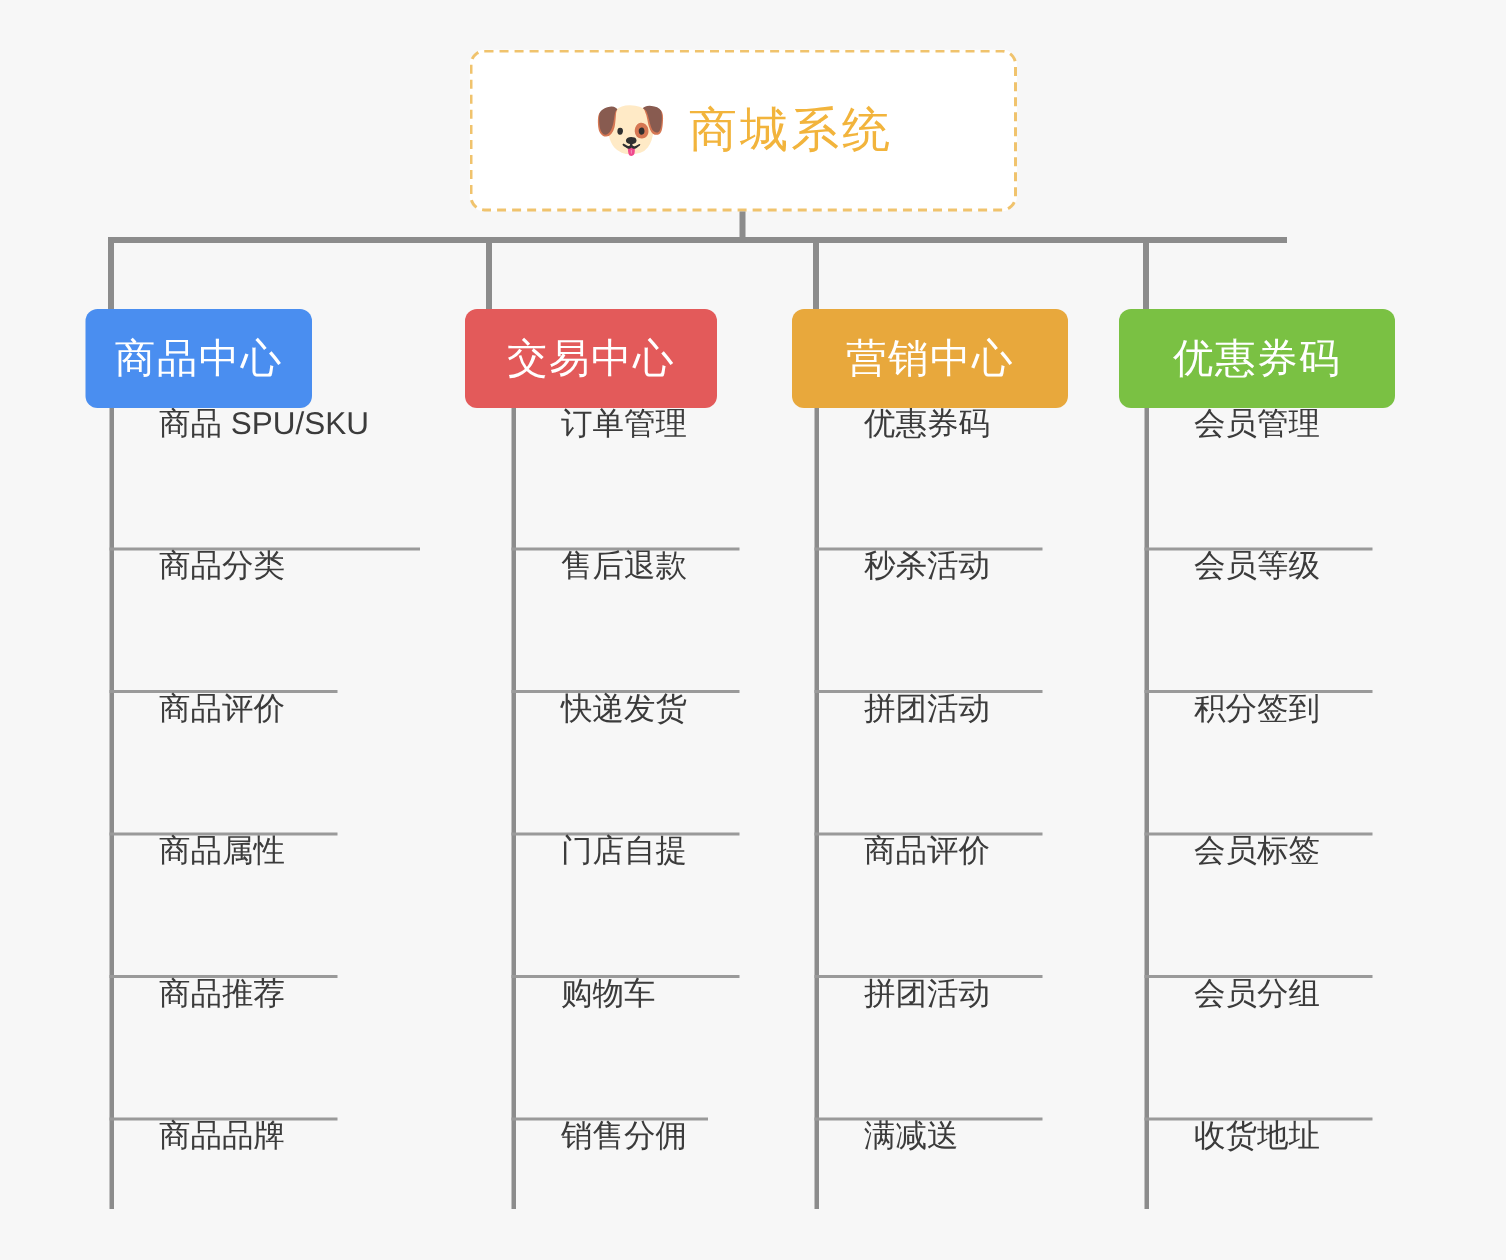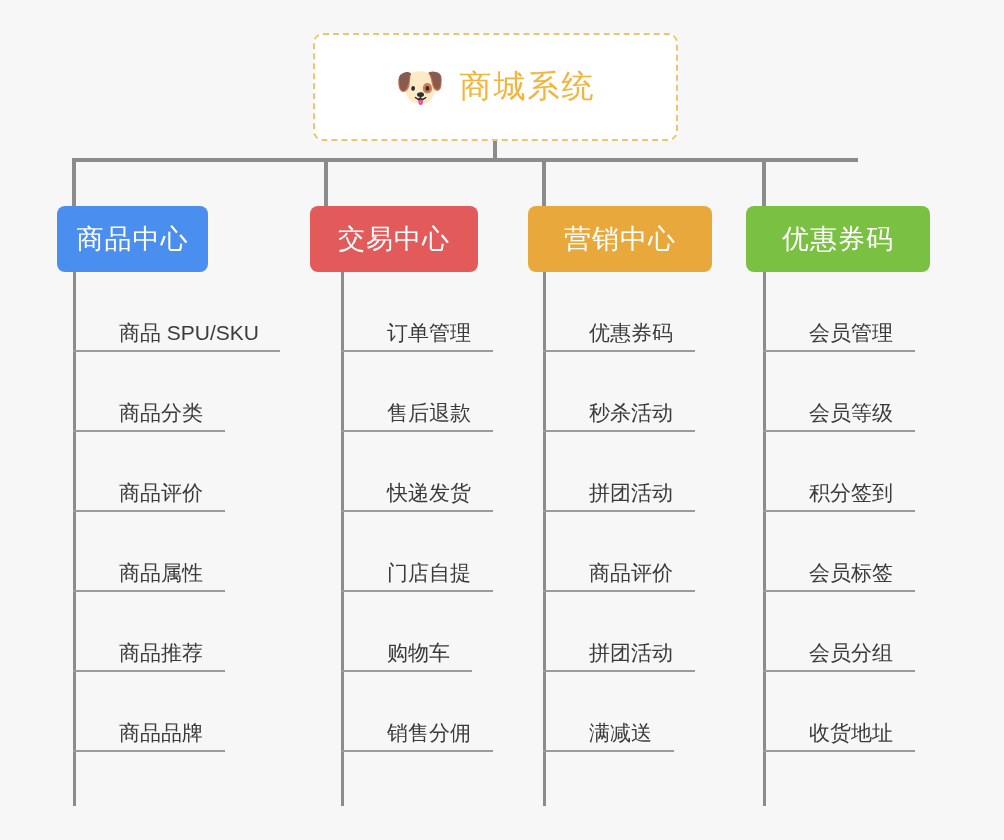--- a/index.html
+++ b/index.html
@@ -95,25 +95,24 @@
   
   .spine {
     position: absolute;
     left: 0;
     top: 0;
     width: 3px;
     background: #8c8c8c;
   }
   .leaf {
     position: relative;
-    height: 80px;
+    height: 95px;
     box-sizing: border-box;
     display: flex;
-    align-items: flex-end;
-    padding-left: 46px;
+    padding-left: 33px;
   }
   .leaf-underline {
     position: absolute;
     left: 0;
     bottom: 0;
     height: 2px;
     background: #9a9a9a;
   }
   .leaf-label {
     font-size: 21px;

